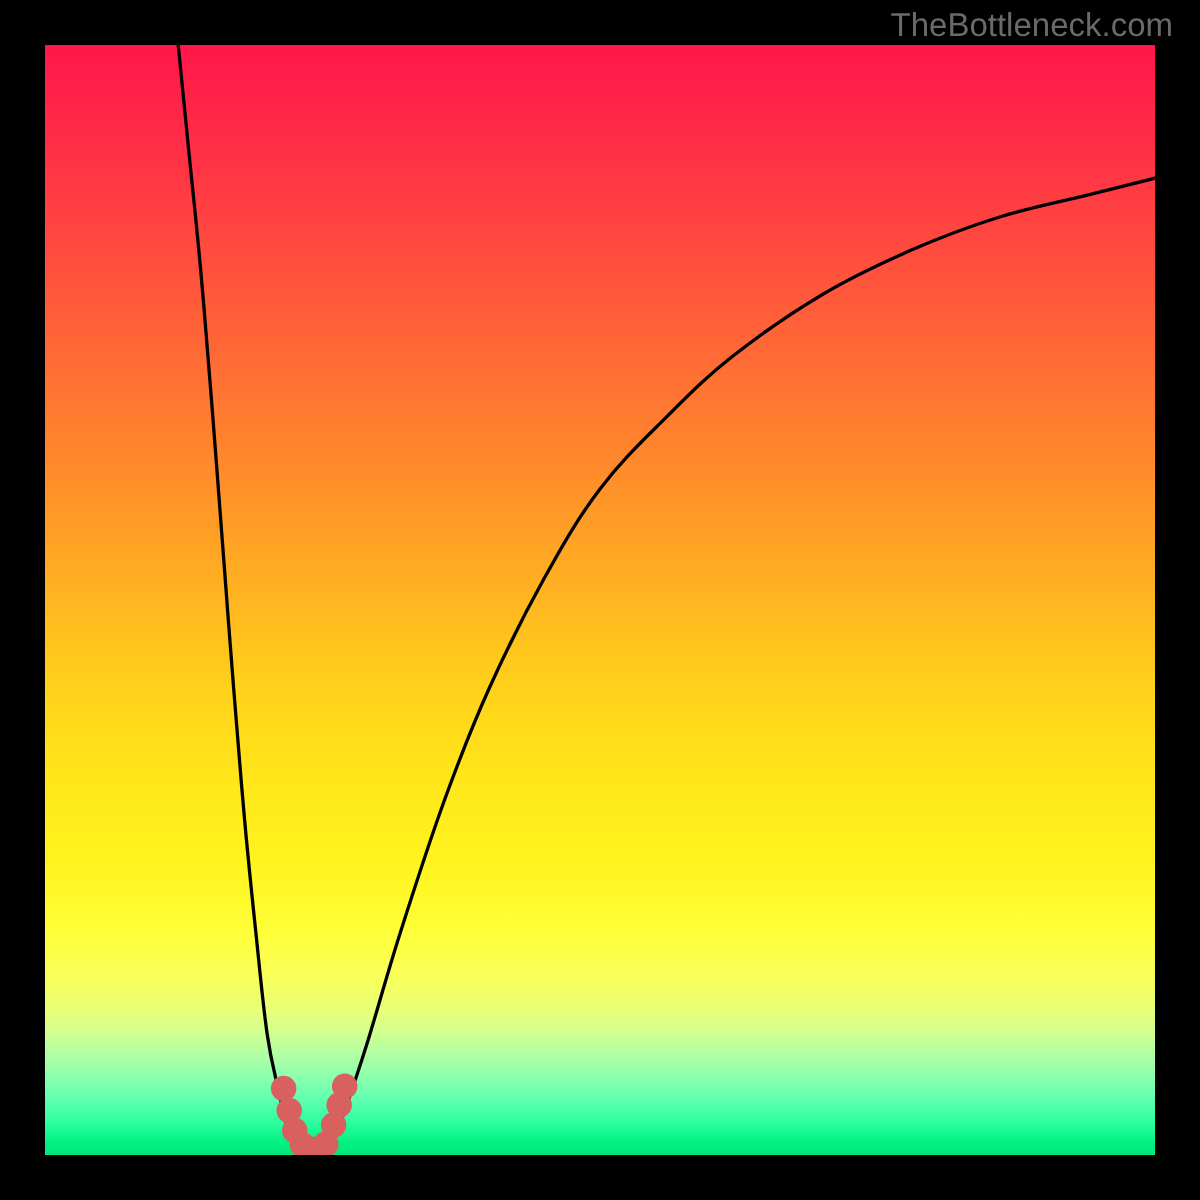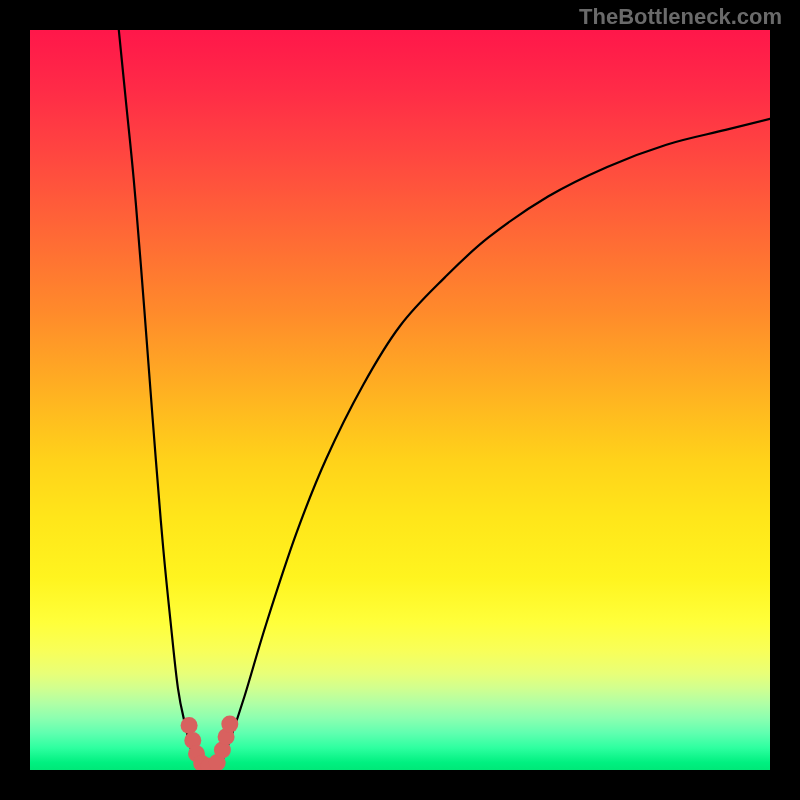--- a/index.html
+++ b/index.html
@@ -10,21 +10,21 @@
     position: relative;
     font-family: Arial, sans-serif;
     overflow: hidden;
   }
   .attribution {
     position: absolute;
     top: 4px;
     right: 18px;
     color: #6a6a6a;
     font-size: 22px;
-    font-weight: 700;
+    font-weight: 400;
     z-index: 10;
   }
   .plot-area {
     position: absolute;
     left: 30px;
     top: 30px;
     width: 740px;
     height: 740px;
     overflow: hidden;
   }

